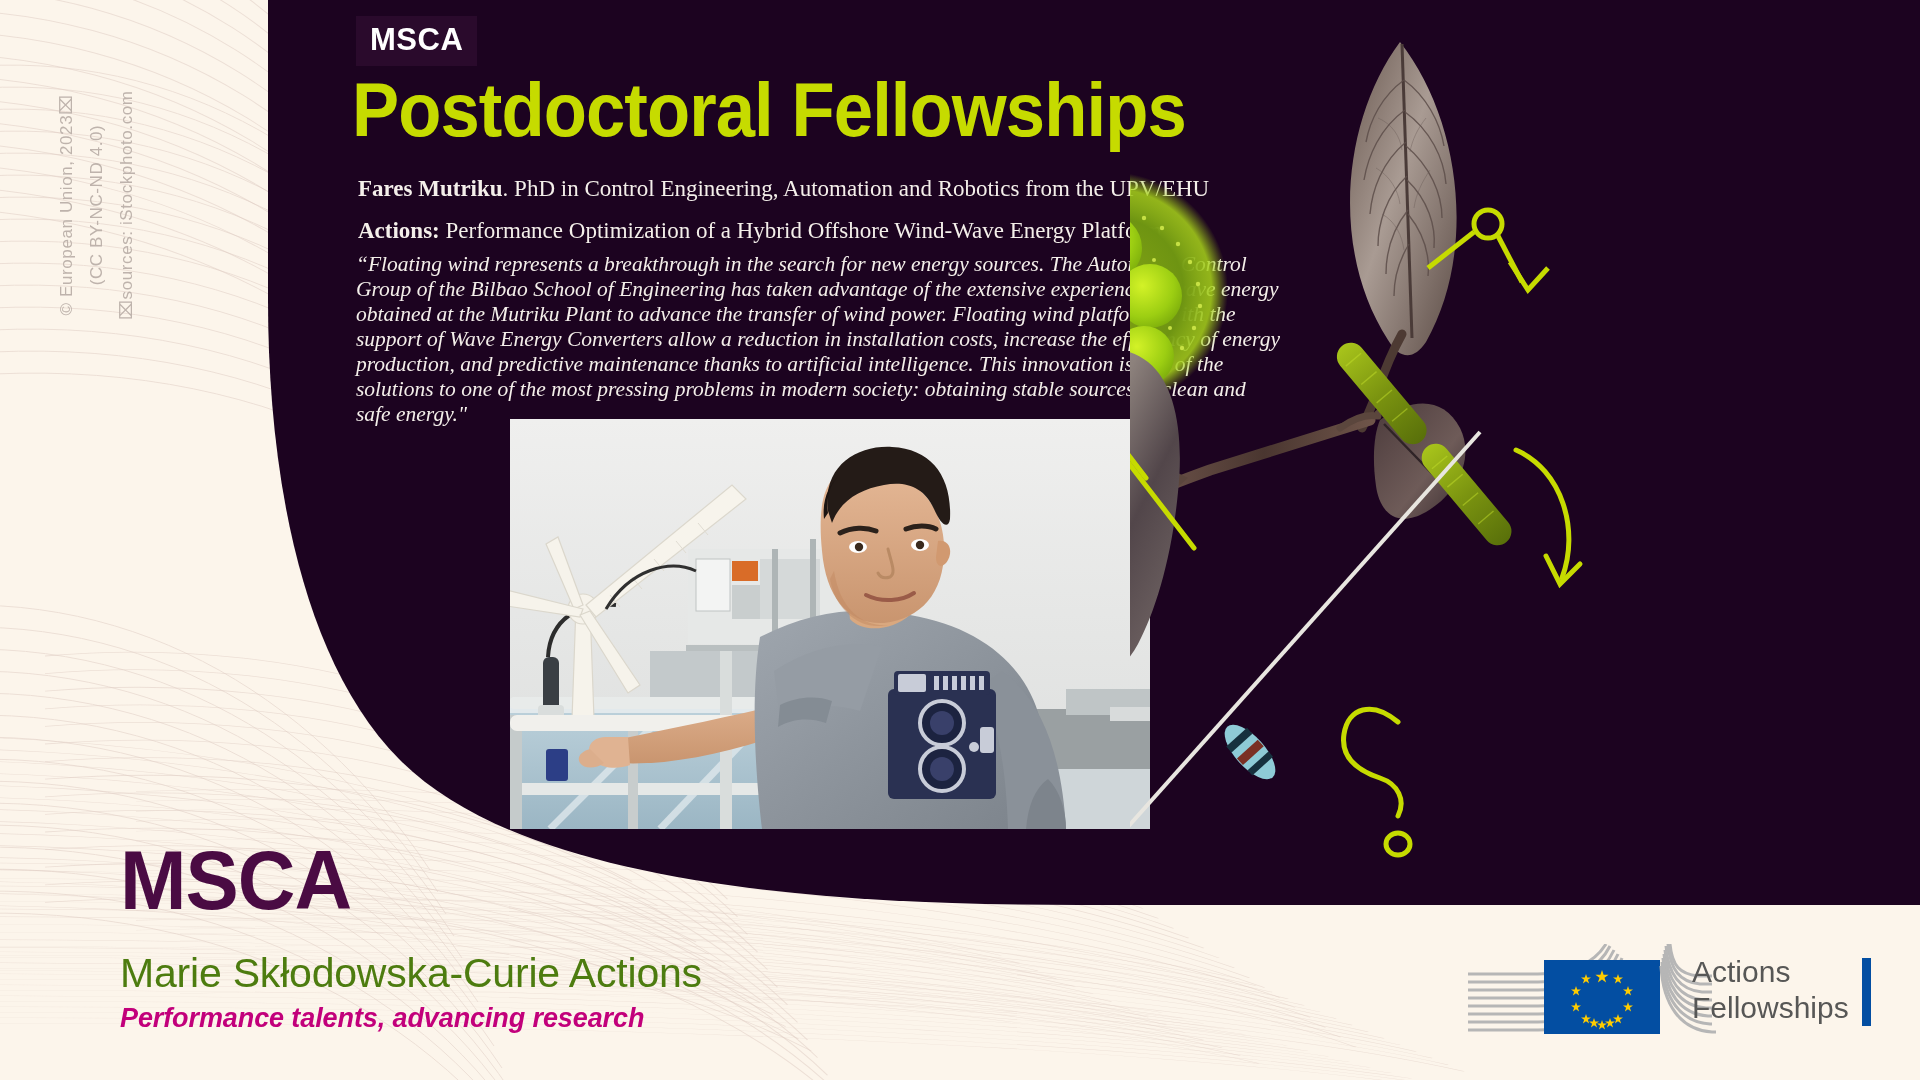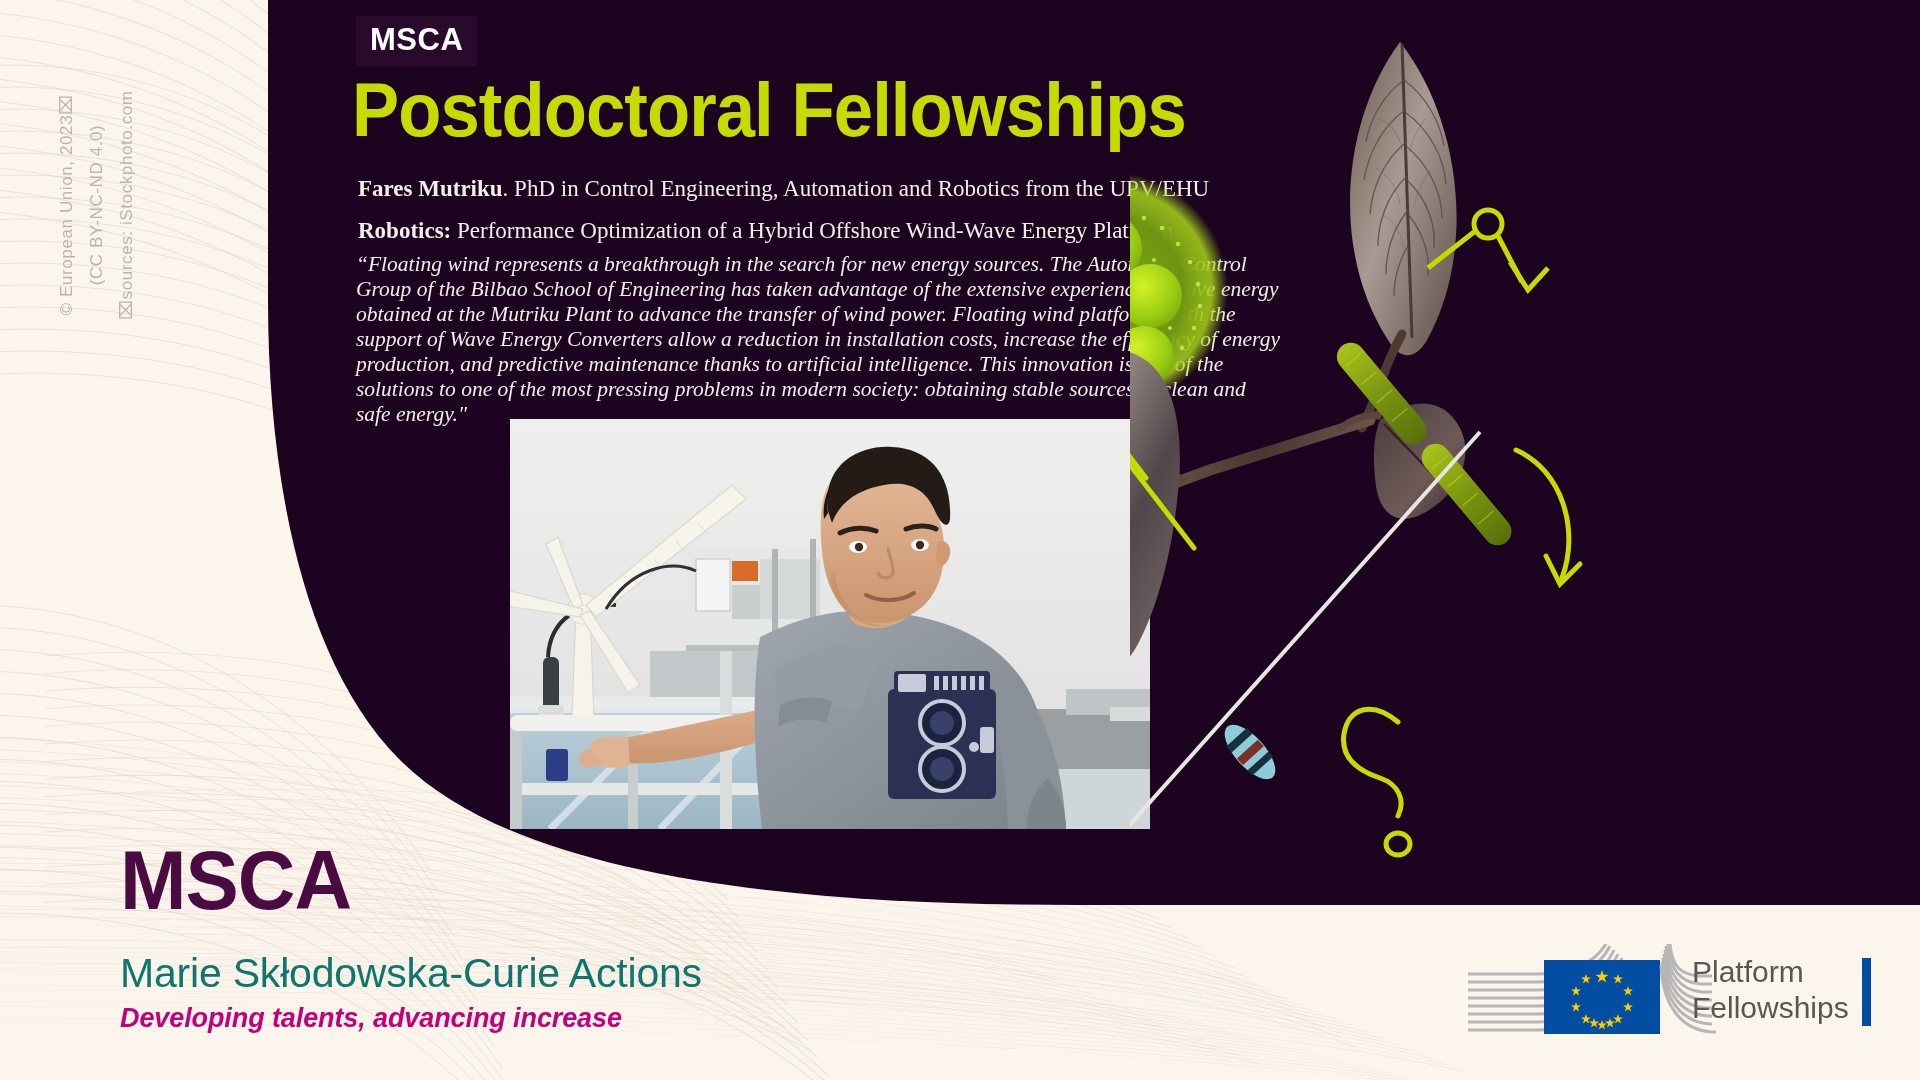--- a/index.html
+++ b/index.html
@@ -76,21 +76,21 @@
 
   
   #msca-big{
     position:absolute; left:120px; top:838px;
     color:#4A0B43; font-weight:bold; font-size:84px;
     letter-spacing:-1px; line-height:1;
     transform:scaleX(.95); transform-origin:left top;
   }
   #msca-full{
     position:absolute; left:120px; top:950px;
-    color:#0f766e; font-size:41px; letter-spacing:-.2px;
+    color:#4d7c0f; font-size:41px; letter-spacing:-.2px;
   }
   #msca-tag{
     position:absolute; left:120px; top:1003px;
     color:#C2007B; font-size:27px; font-weight:bold; font-style:italic;
     letter-spacing:-.1px;
   }
 
   
   #ec-logo{ position:absolute; left:1466px; top:944px; width:410px; height:92px; }
   #ec-text{
@@ -179,21 +179,21 @@
   <span>MSCA</span>
 </div>
 
 <div id="title">Postdoctoral Fellowships</div>
 
 <div id="name-line" class="serif">
   <b>Fares Mutriku</b><span>. PhD in Control Engineering, Automation and Robotics from the UPV/EHU</span>
 </div>
 
 <div id="project-line" class="serif">
-  <b>Robotics:</b><span> Performance Optimization of a Hybrid Offshore Wind-Wave Energy Platform</span>
+  <b>Actions:</b><span> Performance Optimization of a Hybrid Offshore Wind-Wave Energy Platform</span>
 </div>
 
 <div id="quote" class="serif">“Floating wind represents a breakthrough in the search for new energy sources. The Automatic Control Group of the Bilbao School of Engineering has taken advantage of the extensive experience in wave energy obtained at the Mutriku Plant to advance the transfer of wind power. Floating wind platforms with the support of Wave Energy Converters allow a reduction in installation costs, increase the efficiency of energy production, and predictive maintenance thanks to artificial intelligence. This innovation is one of the solutions to one of the most pressing problems in modern society: obtaining stable sources of clean and safe energy."</div>
 
 <div id="photo">
   <svg width="640" height="410" viewBox="0 0 640 410">
     <defs>
       <linearGradient id="wall" x1="0" y1="0" x2="0" y2="1">
         <stop offset="0" stop-color="#EFEFEE"></stop>
           <stop offset="1" stop-color="#DCDEDD"></stop>
@@ -561,21 +561,21 @@
              C268,784 276,800 268,816"></path>
     <ellipse cx="268" cy="844" rx="12" ry="11"></ellipse>
 
     <path d="M386,450 C432,470 450,530 432,578"></path>
     <path d="M416,556 L430,584 L450,564"></path>
   </g>
 </svg>
 
 <div id="msca-big">MSCA</div>
 <div id="msca-full">Marie Skłodowska-Curie Actions</div>
-<div id="msca-tag">Developing talents, advancing increase</div>
+<div id="msca-tag">Performance talents, advancing research</div>
 
 <svg id="ec-logo" viewBox="0 0 410 92">
   <g stroke="#B6B6B6" stroke-width="3" fill="none">
     <path d="M2,30 H72 C110,30 130,16 140,0"></path>
     <path d="M2,38 H72 C112,38 134,22 144,2"></path>
     <path d="M2,46 H72 C114,46 138,28 148,6"></path>
     <path d="M2,54 H72 C116,54 142,34 152,10"></path>
     <path d="M2,62 H72 C118,62 146,40 156,14"></path>
     <path d="M2,70 H72 C120,70 150,46 160,18"></path>
     <path d="M2,78 H72 C122,78 154,52 164,22"></path>
@@ -602,16 +602,16 @@
     <path d="M200,2 C202,30 214,46 236,48 H246"></path>
     <path d="M199,6 C201,36 214,54 238,56 H246"></path>
     <path d="M198,10 C200,42 214,62 240,64 H246"></path>
     <path d="M197,14 C199,48 214,70 242,72 H246"></path>
     <path d="M196,18 C198,54 214,78 244,80 H246"></path>
     <path d="M195,22 C197,60 214,86 246,88 H250"></path>
   </g>
 </svg>
 
 <div id="ec-text">
-  <div>Platform</div>
+  <div>Actions</div>
   <div>Fellowships</div>
 </div>
 <div id="ec-bar"></div>
 
 </body></html>

